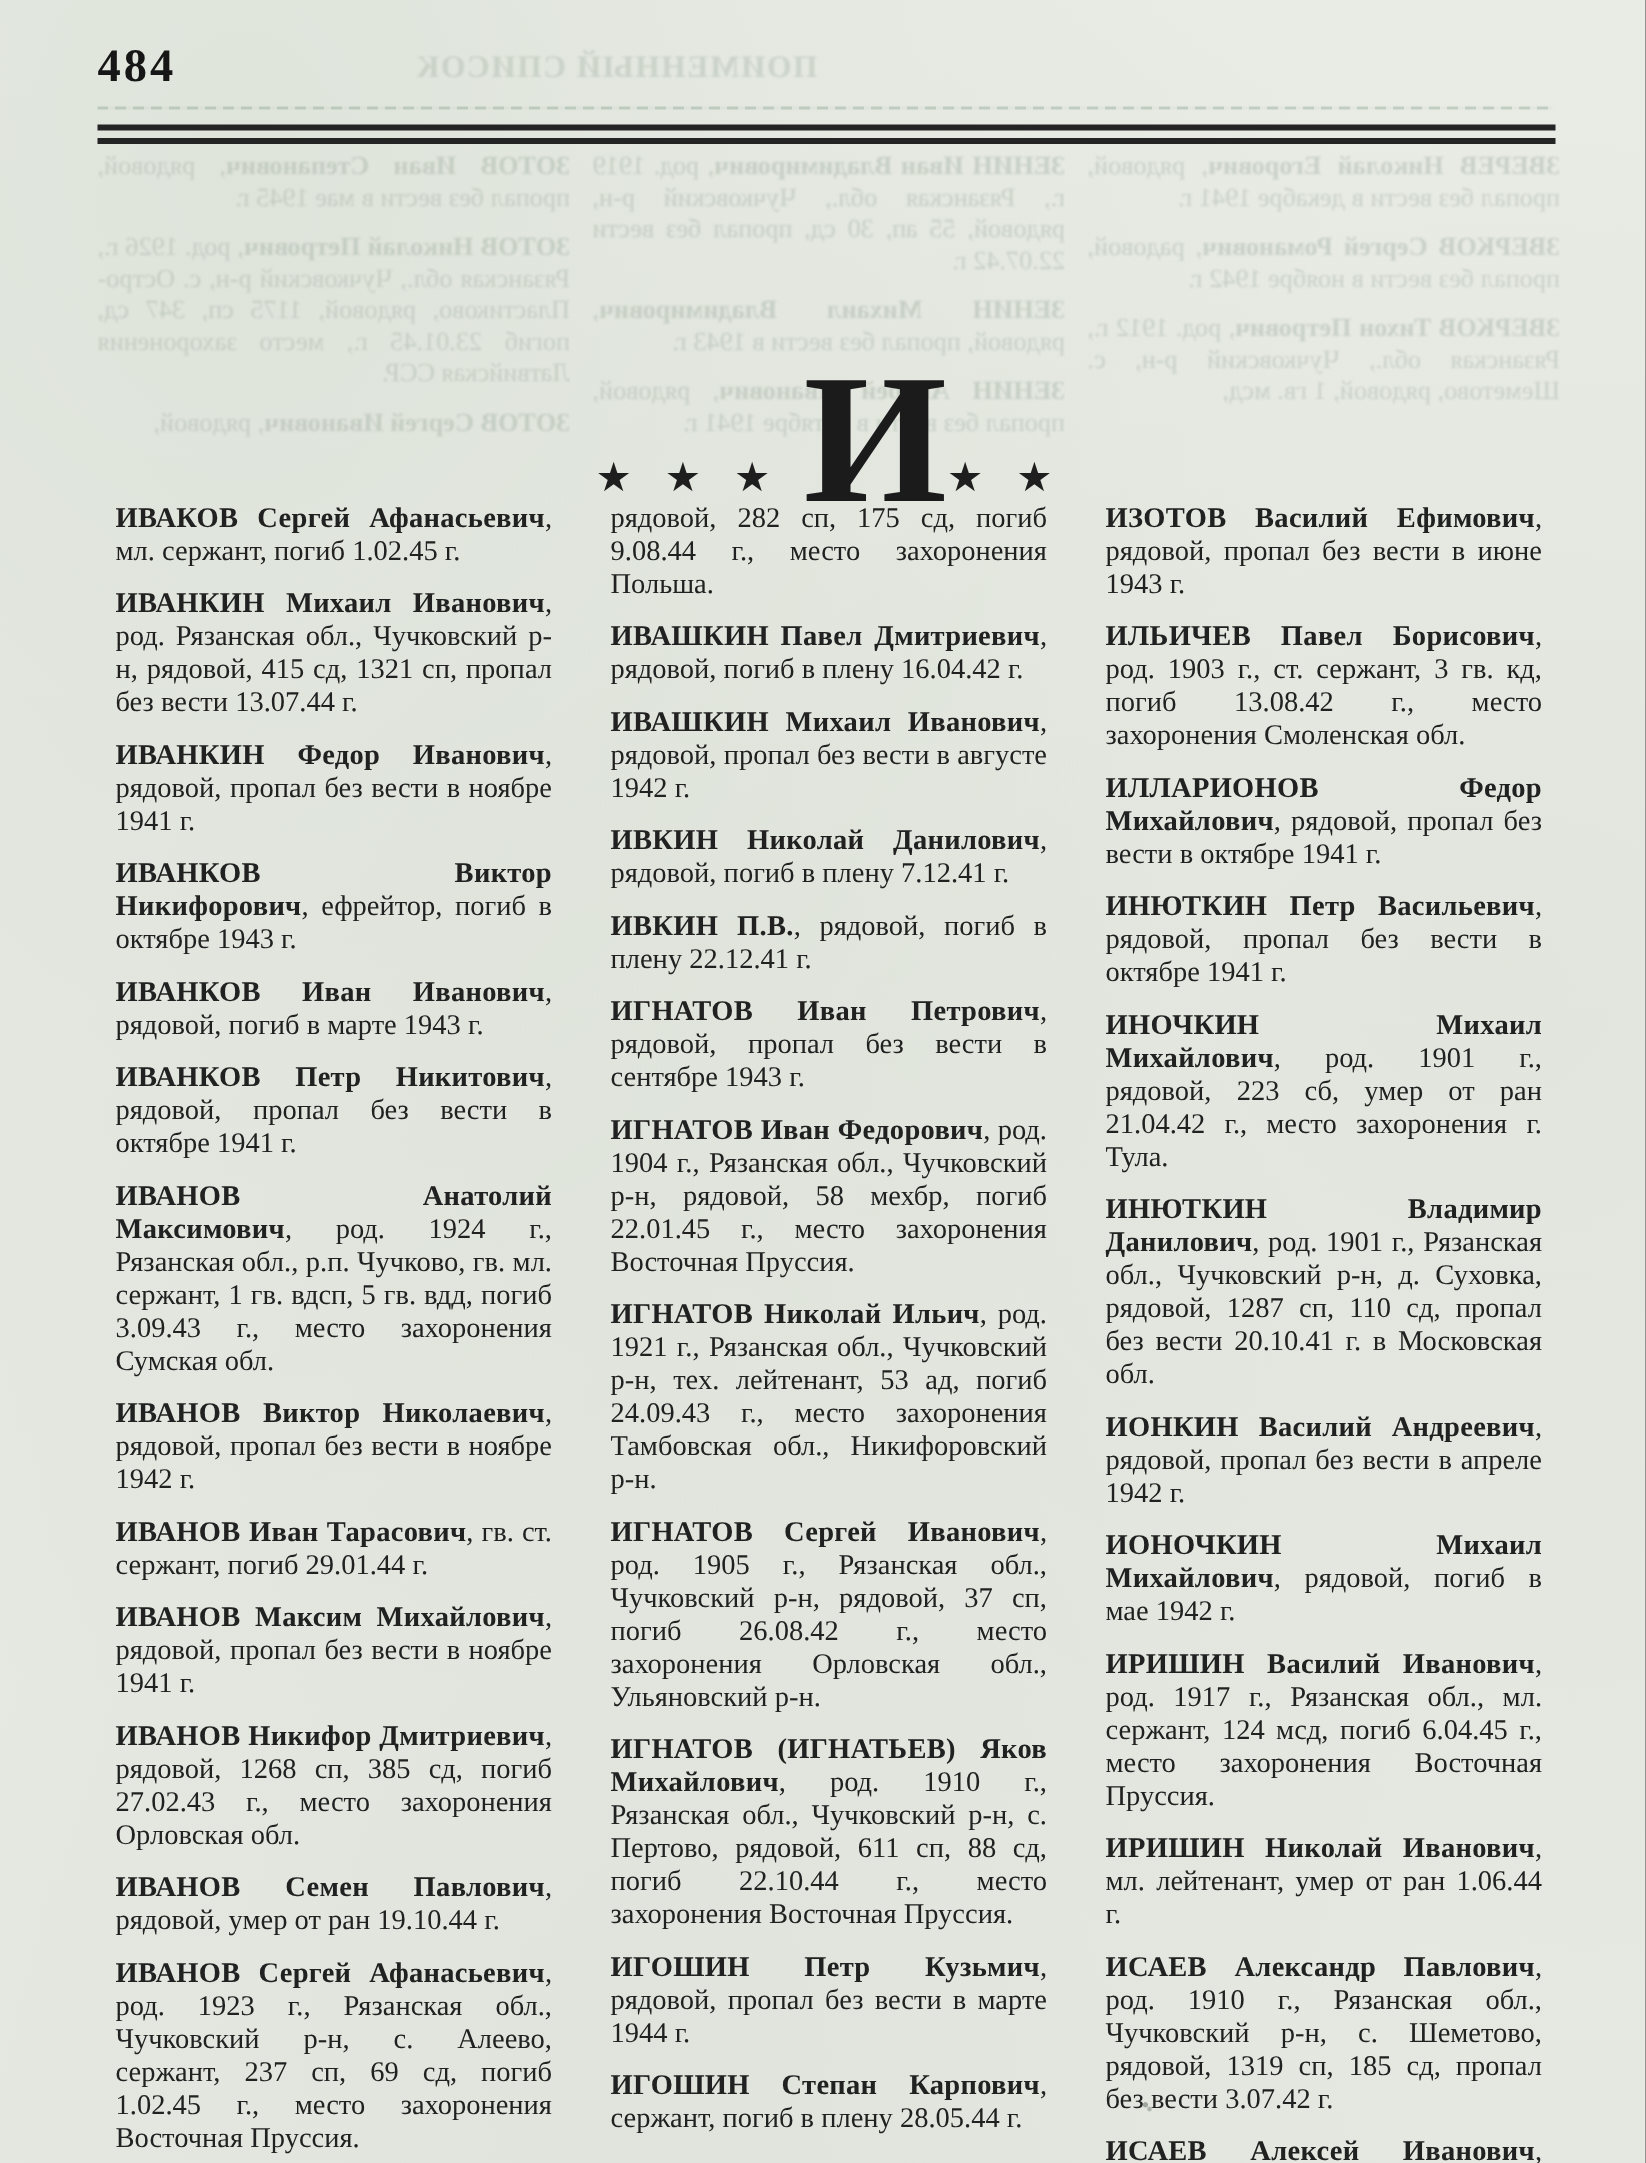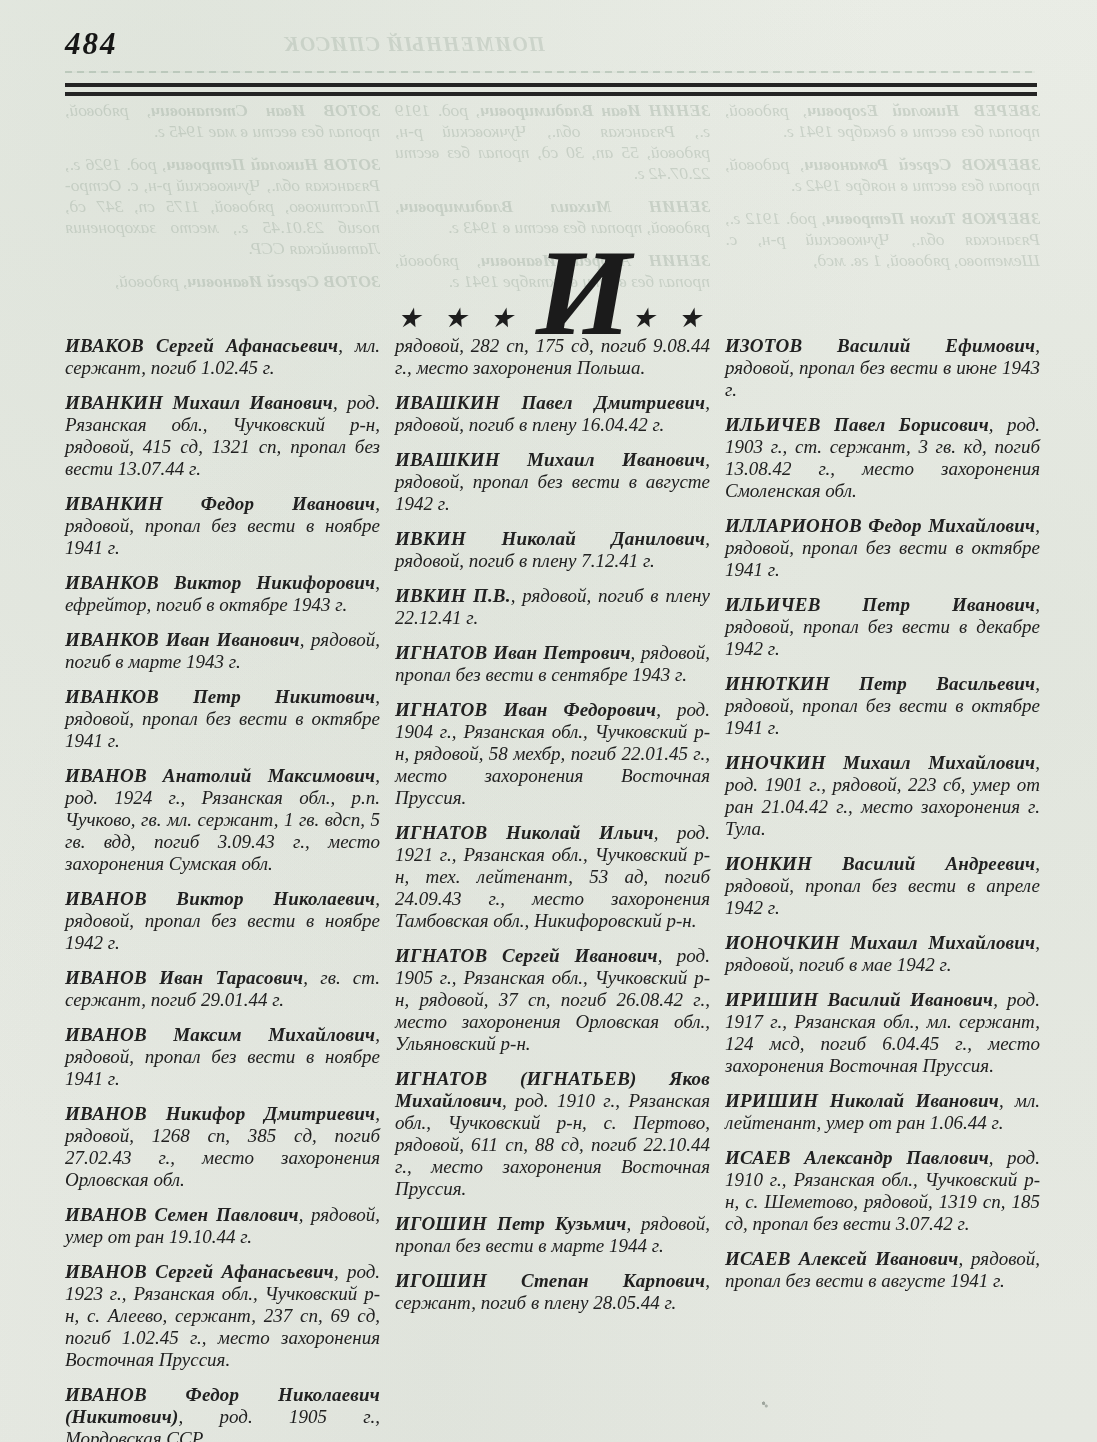--- a/index.html
+++ b/index.html
@@ -8,21 +8,20 @@
     width:1097px;height:1442px;
     margin:0 auto;
     overflow:hidden;
     font-family:"Liberation Serif","DejaVu Serif",serif;
     color:#212121;
     background:
       radial-gradient(ellipse at 15% 8%, rgba(185,198,183,.22), transparent 55%),
       radial-gradient(ellipse at 90% 45%, rgba(200,210,196,.18), transparent 60%),
       radial-gradient(ellipse at 40% 95%, rgba(190,200,188,.15), transparent 55%),
       linear-gradient(176deg,#eaede6 0%,#e7eae3 40%,#e5e8e1 100%);
-    font-style: italic;
   }
   .inner{position:absolute;left:65px;top:0;width:975px;}
 
   
   .pagenum{
     position:absolute;left:0;top:26px;
     font-size:31px;font-weight:bold;letter-spacing:2px;color:#161616;
   }
   .ghost{
     color:#8fa092;
@@ -72,21 +71,21 @@
   .stars{
     font-size:27px;color:#1e1e1e;letter-spacing:22px;
     margin-bottom:7px;white-space:nowrap;
   }
   .stars.left{margin-left:2px;}
   .stars.right{letter-spacing:22px;margin-right:-20px;}
 
   
   .col-entries{position:relative;z-index:1;}
   .entry{
-    margin:0 0 13px;
+    margin:0 12px 13px;
     font-size:19px;line-height:22px;
     text-align:justify;
   }
   .entry .ename{font-weight:bold;letter-spacing:.2px;}
   .speck{
     position:absolute;left:760px;top:1400px;width:9px;height:8px;
     background:radial-gradient(circle at 40% 40%, rgba(90,100,92,.5) 0 1.5px, transparent 2px),
                radial-gradient(circle at 70% 75%, rgba(90,100,92,.4) 0 1px, transparent 2px);
   }
 </style>
@@ -162,23 +161,23 @@
           <div class="ghost-block ghost">
               <p><b>ЗВЕРЕВ Николай Егорович</b>, рядовой, пропал без вести в декабре 1941 г.</p>
               <p><b>ЗВЕРКОВ Сергей Романович</b>, радовой, пропал без вести в ноябре 1942 г.</p>
               <p><b>ЗВЕРКОВ Тихон Петрович</b>, род. 1912 г., Рязанская обл., Чучковский р-н, с. Шеметово, рядовой, 1 гв. мсд,</p>
             </div>
         </div>
         <div class="col-entries">
             <p class="entry"><b class="ename">ИЗОТОВ Василий Ефимович</b>, рядовой, пропал без вести в июне 1943 г.</p>
             <p class="entry"><b class="ename">ИЛЬИЧЕВ Павел Борисович</b>, род. 1903 г., ст. сержант, 3 гв. кд, погиб 13.08.42 г., место захоронения Смоленская обл.</p>
             <p class="entry"><b class="ename">ИЛЛАРИОНОВ Федор Михайлович</b>, рядовой, пропал без вести в октябре 1941 г.</p>
-            <p class="entry"><b class="ename">ИЛЬИЧЕВ Петр Иванович</b>, рядовой, пропал без вести в декабре 1942 г.</p>
             <p class="entry"><b class="ename">ИНЮТКИН Петр Васильевич</b>, рядовой, пропал без вести в октябре 1941 г.</p>
             <p class="entry"><b class="ename">ИНОЧКИН Михаил Михайлович</b>, род. 1901 г., рядовой, 223 сб, умер от ран 21.04.42 г., место захоронения г. Тула.</p>
+            <p class="entry"><b class="ename">ИНЮТКИН Владимир Данилович</b>, род. 1901 г., Рязанская обл., Чучковский р-н, д. Суховка, рядовой, 1287 сп, 110 сд, пропал без вести 20.10.41 г. в Московская обл.</p>
             <p class="entry"><b class="ename">ИОНКИН Василий Андреевич</b>, рядовой, пропал без вести в апреле 1942 г.</p>
             <p class="entry"><b class="ename">ИОНОЧКИН Михаил Михайлович</b>, рядовой, погиб в мае 1942 г.</p>
             <p class="entry"><b class="ename">ИРИШИН Василий Иванович</b>, род. 1917 г., Рязанская обл., мл. сержант, 124 мсд, погиб 6.04.45 г., место захоронения Восточная Пруссия.</p>
             <p class="entry"><b class="ename">ИРИШИН Николай Иванович</b>, мл. лейтенант, умер от ран 1.06.44 г.</p>
             <p class="entry"><b class="ename">ИСАЕВ Александр Павлович</b>, род. 1910 г., Рязанская обл., Чучковский р-н, с. Шеметово, рядовой, 1319 сп, 185 сд, пропал без вести 3.07.42 г.</p>
             <p class="entry"><b class="ename">ИСАЕВ Алексей Иванович</b>, рядовой, пропал без вести в августе 1941 г.</p>
           </div>
       </div>
 
     </div>

